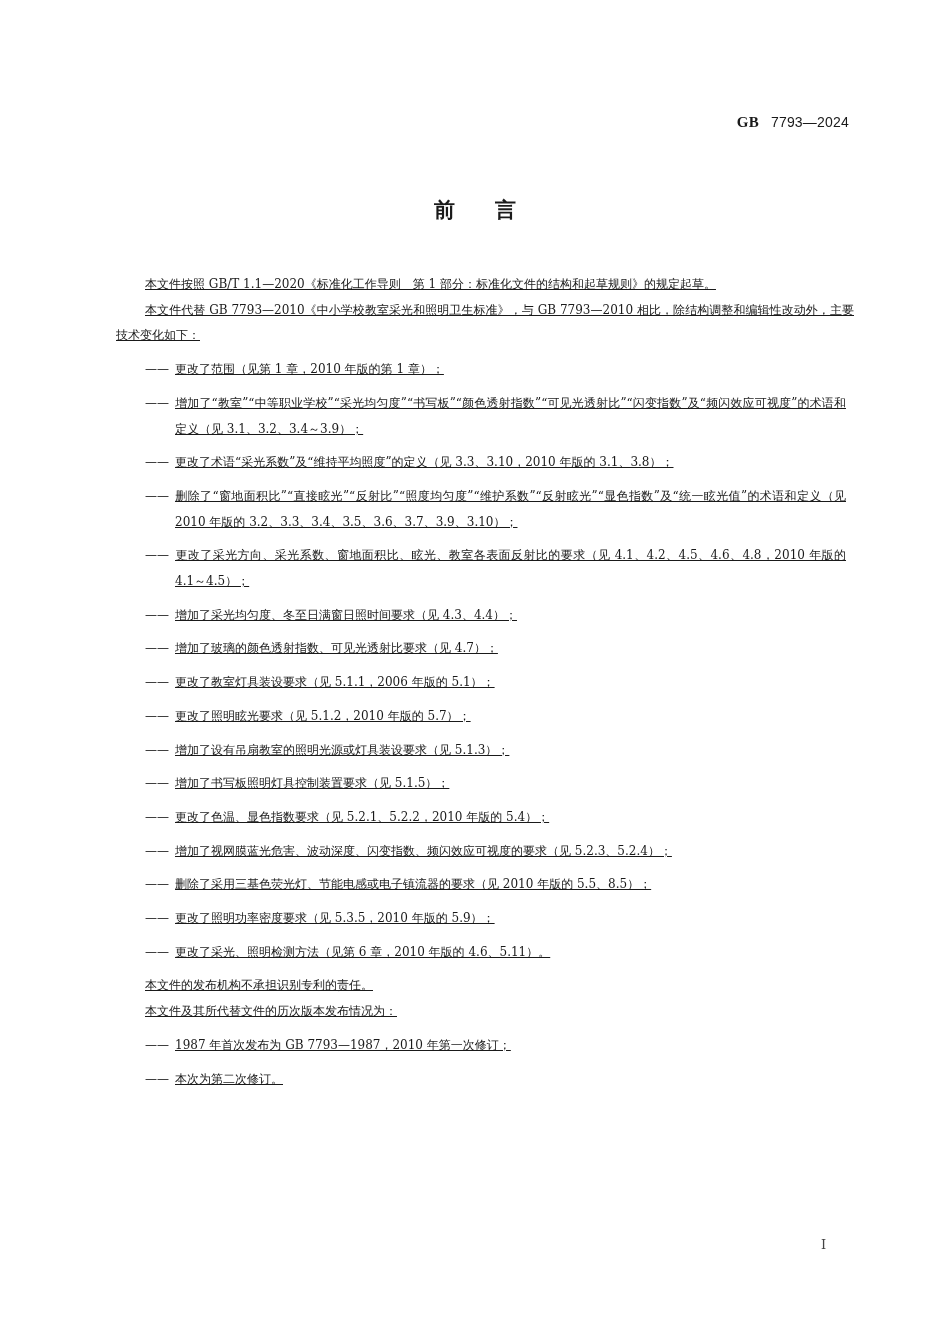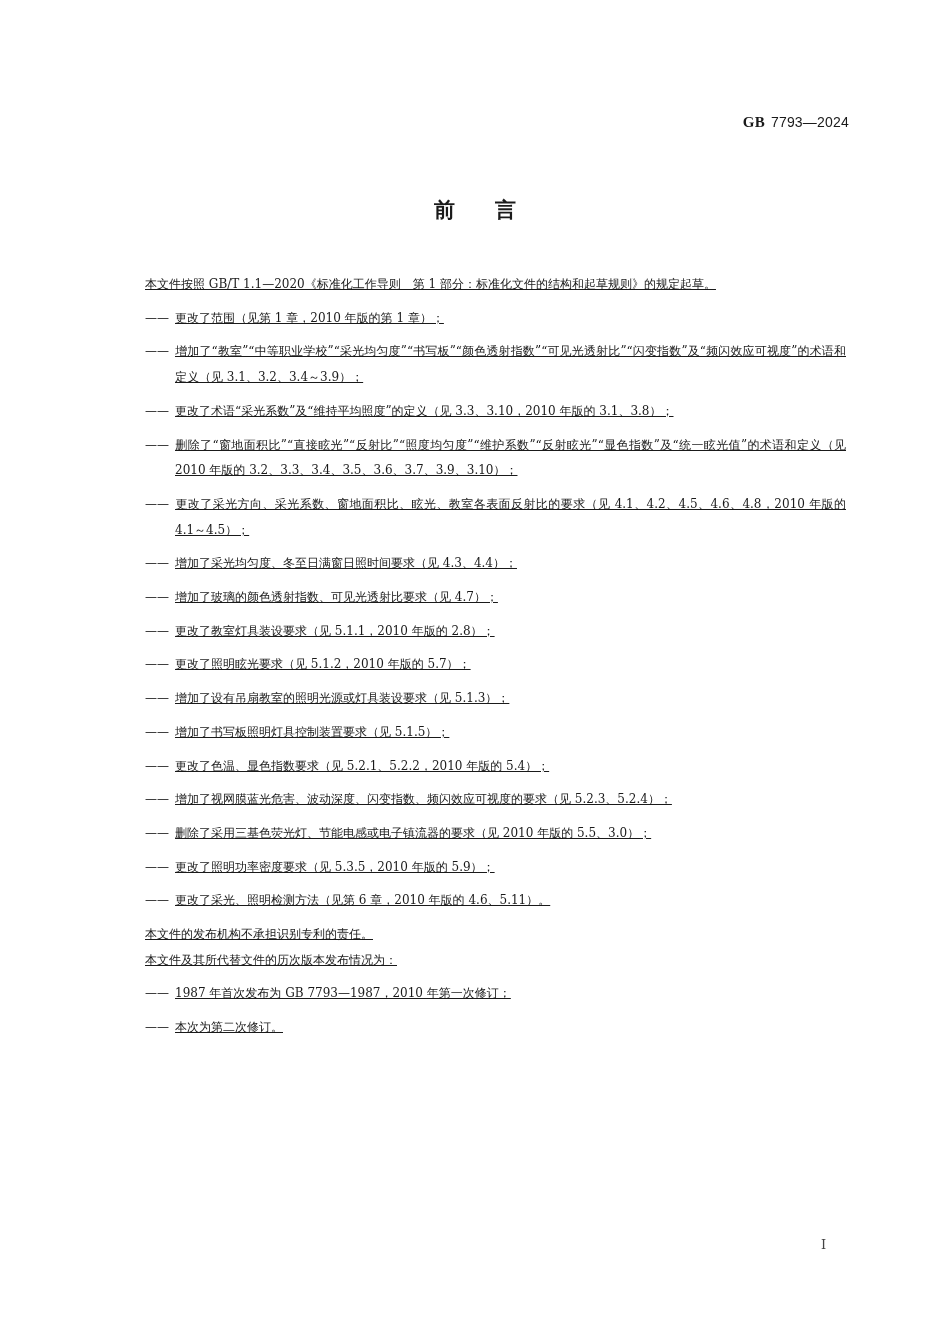--- a/index.html
+++ b/index.html
@@ -6,21 +6,21 @@
   body {
     width: 950px; height: 1344px; position: relative; overflow: hidden;
     font-family: "DejaVu Serif", "Liberation Serif", serif;
     color: #1a1a1a;
   }
   .doc-code {
     position: absolute; top: 114px; right: 101px;
     font-family: "Liberation Sans", "DejaVu Sans", sans-serif;
     font-size: 14px; letter-spacing: 0.2px;
   }
-  .doc-code .gb { font-weight: bold; font-family: "Liberation Serif", serif; font-size: 15px; margin-right: 6px; }
+  .doc-code .gb { font-weight: bold; font-family: "Liberation Serif", serif; font-size: 15px; margin-right: 12px; }
   .title {
     position: absolute; top: 196px; left: 0; width: 950px; text-align: center;
     font-size: 21px; font-weight: bold; letter-spacing: 40px; text-indent: 40px;
     font-family: "DejaVu Sans", sans-serif;
   }
   .content {
     position: absolute; top: 272px; left: 116px; width: 738px;
     font-size: 12px; line-height: 25.7px; text-decoration: underline;
   }
   .p { margin: 0; text-align: justify; }
@@ -36,36 +36,37 @@
 <body>
 
 <div class="doc-code">
   <span class="gb">GB</span><span>7793—2024</span>
 </div>
 
 <div class="title">前言</div>
 
 <div class="content">
   <p class="p indent">本文件按照 GB/T 1.1—2020《标准化工作导则　第 1 部分：标准化文件的结构和起草规则》的规定起草。</p>
+  <p class="p indent">本文件代替 GB 7793—2010《中小学校教室采光和照明卫生标准》，与 GB 7793—2010 相比，除结构调整和编辑性改动外，主要技术变化如下：</p>
 
   <div>
     <p class="li"><span class="dash">——</span><span>更改了范围（见第 1 章，2010 年版的第 1 章）；</span></p>
     <p class="li"><span class="dash">——</span><span>增加了“教室”“中等职业学校”“采光均匀度”“书写板”“颜色透射指数”“可见光透射比”“闪变指数”及“频闪效应可视度”的术语和定义（见 3.1、3.2、3.4～3.9）；</span></p>
     <p class="li"><span class="dash">——</span><span>更改了术语“采光系数”及“维持平均照度”的定义（见 3.3、3.10，2010 年版的 3.1、3.8）；</span></p>
     <p class="li"><span class="dash">——</span><span>删除了“窗地面积比”“直接眩光”“反射比”“照度均匀度”“维护系数”“反射眩光”“显色指数”及“统一眩光值”的术语和定义（见 2010 年版的 3.2、3.3、3.4、3.5、3.6、3.7、3.9、3.10）；</span></p>
     <p class="li"><span class="dash">——</span><span>更改了采光方向、采光系数、窗地面积比、眩光、教室各表面反射比的要求（见 4.1、4.2、4.5、4.6、4.8，2010 年版的 4.1～4.5）；</span></p>
     <p class="li"><span class="dash">——</span><span>增加了采光均匀度、冬至日满窗日照时间要求（见 4.3、4.4）；</span></p>
     <p class="li"><span class="dash">——</span><span>增加了玻璃的颜色透射指数、可见光透射比要求（见 4.7）；</span></p>
-    <p class="li"><span class="dash">——</span><span>更改了教室灯具装设要求（见 5.1.1，2010 年版的 2.8）；</span></p>
+    <p class="li"><span class="dash">——</span><span>更改了教室灯具装设要求（见 5.1.1，2006 年版的 5.1）；</span></p>
     <p class="li"><span class="dash">——</span><span>更改了照明眩光要求（见 5.1.2，2010 年版的 5.7）；</span></p>
     <p class="li"><span class="dash">——</span><span>增加了设有吊扇教室的照明光源或灯具装设要求（见 5.1.3）；</span></p>
     <p class="li"><span class="dash">——</span><span>增加了书写板照明灯具控制装置要求（见 5.1.5）；</span></p>
     <p class="li"><span class="dash">——</span><span>更改了色温、显色指数要求（见 5.2.1、5.2.2，2010 年版的 5.4）；</span></p>
     <p class="li"><span class="dash">——</span><span>增加了视网膜蓝光危害、波动深度、闪变指数、频闪效应可视度的要求（见 5.2.3、5.2.4）；</span></p>
-    <p class="li"><span class="dash">——</span><span>删除了采用三基色荧光灯、节能电感或电子镇流器的要求（见 2010 年版的 5.5、3.0）；</span></p>
+    <p class="li"><span class="dash">——</span><span>删除了采用三基色荧光灯、节能电感或电子镇流器的要求（见 2010 年版的 5.5、8.5）；</span></p>
     <p class="li"><span class="dash">——</span><span>更改了照明功率密度要求（见 5.3.5，2010 年版的 5.9）；</span></p>
     <p class="li"><span class="dash">——</span><span>更改了采光、照明检测方法（见第 6 章，2010 年版的 4.6、5.11）。</span></p>
   </div>
 
   <p class="p indent">本文件的发布机构不承担识别专利的责任。</p>
   <p class="p indent">本文件及其所代替文件的历次版本发布情况为：</p>
 
   <div>
     <p class="li"><span class="dash">——</span><span>1987 年首次发布为 GB 7793—1987，2010 年第一次修订；</span></p>
     <p class="li"><span class="dash">——</span><span>本次为第二次修订。</span></p>

